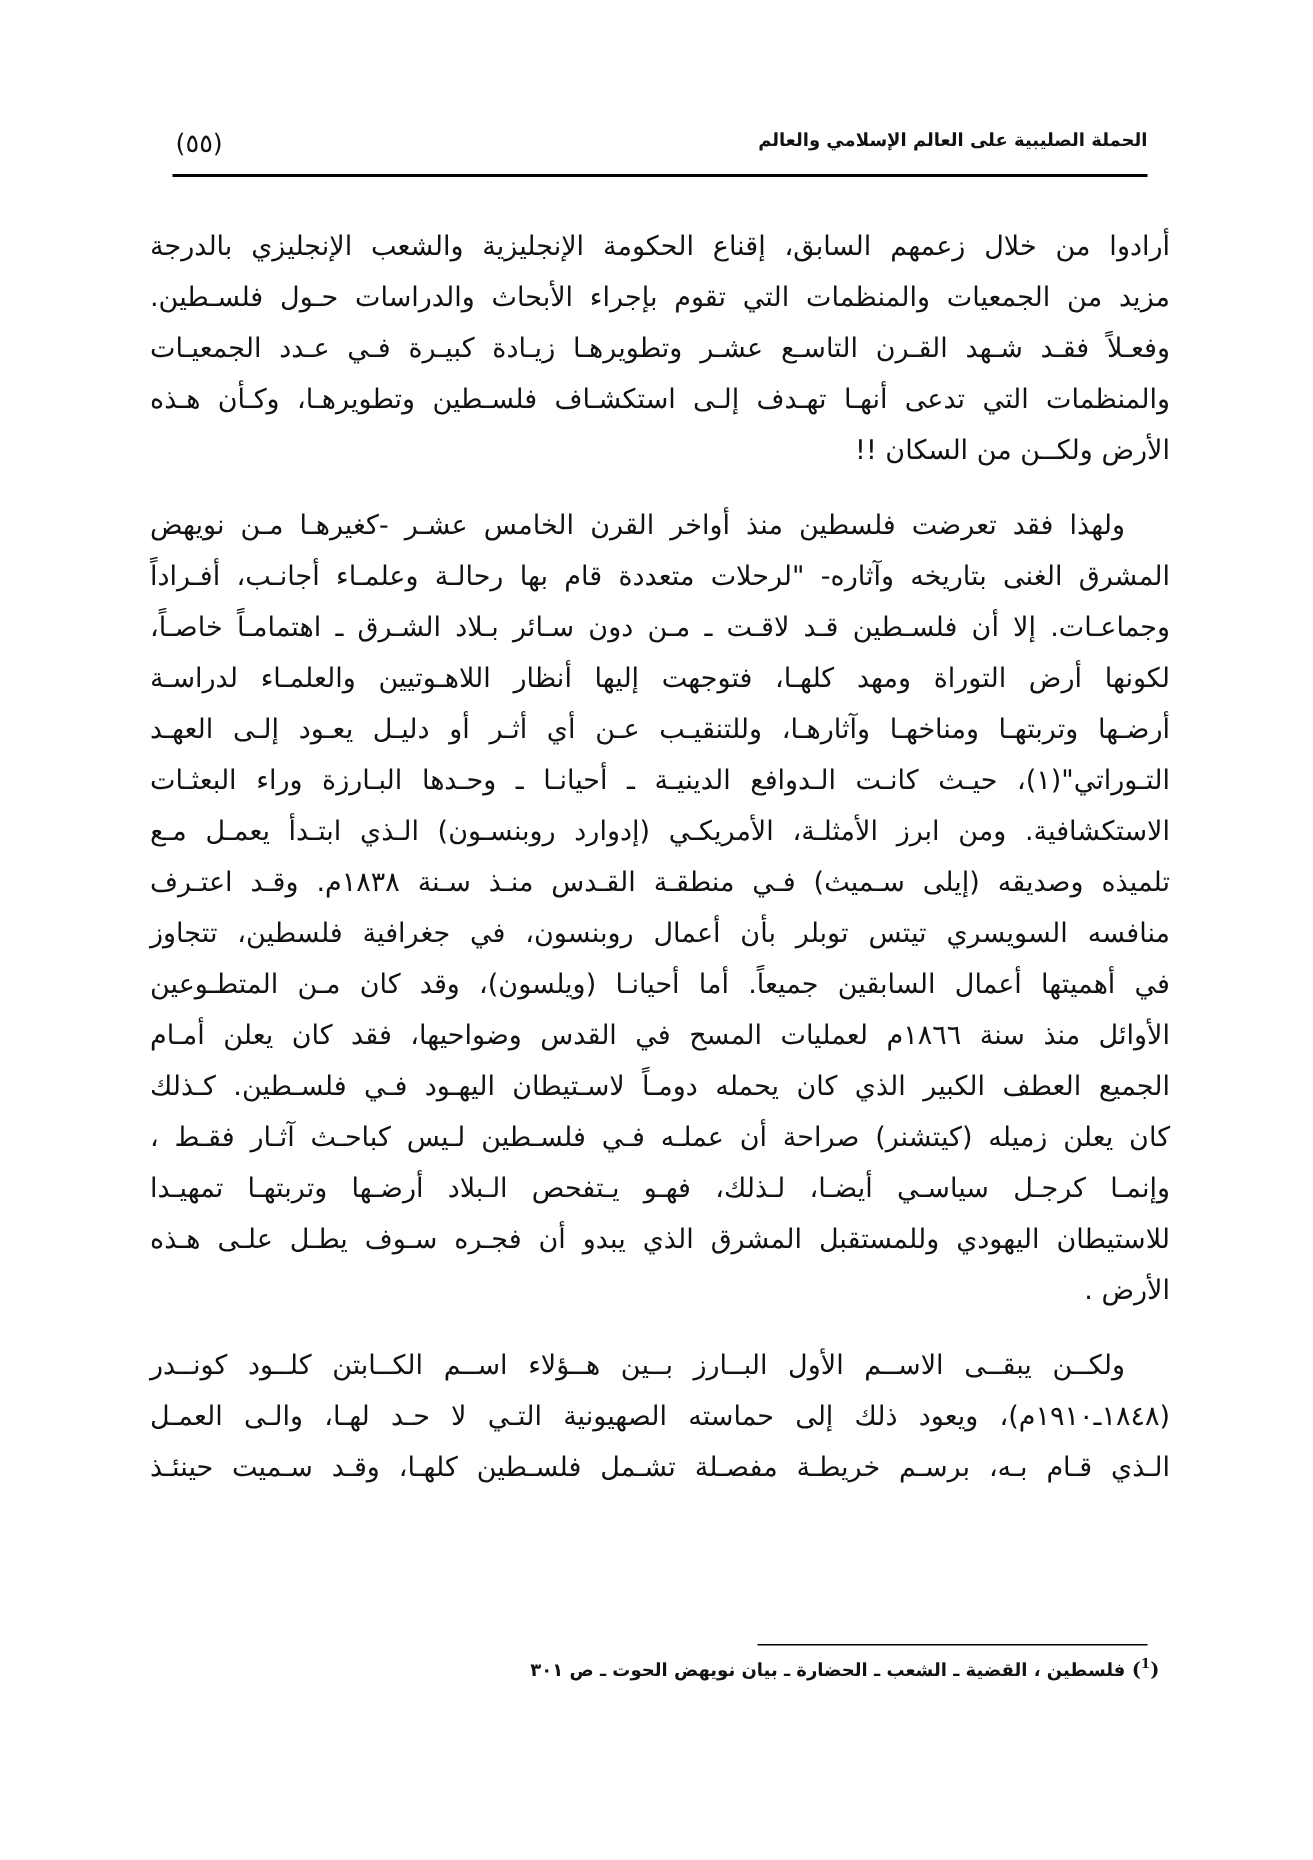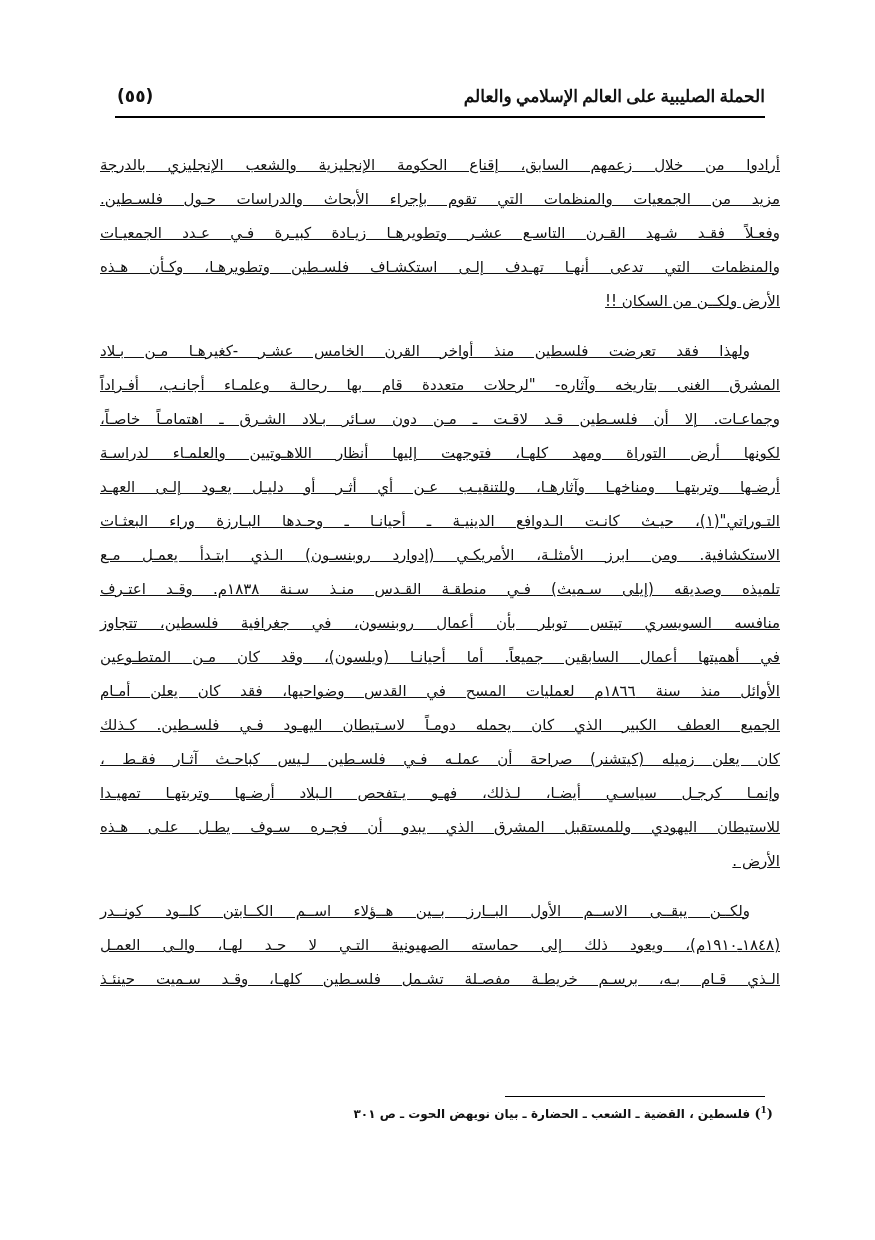--- a/index.html
+++ b/index.html
@@ -1,28 +1,28 @@
 <!DOCTYPE html>
 <html><head>
 <meta charset="utf-8">
 <style>
   html, body { margin: 0; padding: 0; background: #ffffff; }
   body { width: 875px; height: 1240px; position: relative; overflow: hidden;
          font-family: "DejaVu Sans", sans-serif; color: #111; }
   .page { position: absolute; left: 0; top: 0; width: 875px; height: 1240px; }
   .header { position: absolute; left: 115px; top: 86px; width: 650px; height: 28px;
             direction: rtl; }
-  .header-title { position: absolute; right: 0; top: 0; font-size: 17px; font-weight: bold;
-                  white-space: nowrap; font-family: Liberation Serif, serif; }
-  .header-page { position: absolute; left: 2px; top: 0; font-size: 17px; font-weight: bold;
+  .header-title { position: absolute; right: 0; top: 0; font-size: 12px; font-weight: bold;
+                  white-space: nowrap; }
+  .header-page { position: absolute; left: 2px; top: 0; font-size: 17px; font-weight: normal;
                  white-space: nowrap; }
   .header-rule { position: absolute; left: 115px; top: 116px; width: 650px; height: 2px;
                  background: #000; }
   .body-text { position: absolute; left: 100px; top: 148px; width: 680px;
-               direction: rtl; text-align: justify; font-size: 15px; line-height: 34px; text-decoration: underline; }
+               direction: rtl; text-align: justify; font-size: 18px; line-height: 34px; }
   .body-text p { margin: 0; text-align-last: right; }
   .body-text .line { display: block; text-align: justify; text-align-last: justify; white-space: nowrap; }
   .body-text .line.last { text-align-last: right; }
   .para { margin-bottom: 16px !important; }
   .indent { padding-right: 30px; }
   .footnote-rule { position: absolute; left: 505px; top: 1096px; width: 260px; height: 1px;
                    background: #000; }
   .footnote { position: absolute; left: 288px; top: 1105px; width: 485px; direction: rtl;
               text-align: right; font-size: 12px; font-weight: bold; white-space: nowrap; }
   .fn-mark { font-family: "DejaVu Serif", serif; font-size: 13px; }
@@ -41,21 +41,21 @@
 
   <div class="body-text">
     <p class="para">
       <span class="line">أرادوا من خلال زعمهم السابق، إقناع الحكومة الإنجليزية والشعب الإنجليزي بالدرجة</span>
       <span class="line">مزيد من الجمعيات والمنظمات التي تقوم بإجراء الأبحاث والدراسات حـول فلسـطين.</span>
       <span class="line">وفعـلاً فقـد شـهد القـرن التاسـع عشـر وتطويرهـا زيـادة كبيـرة فـي عـدد الجمعيـات</span>
       <span class="line">والمنظمات التي تدعى أنهـا تهـدف إلـى استكشـاف فلسـطين وتطويرهـا، وكـأن هـذه</span>
       <span class="line last">الأرض ولكــن من السكان !!</span>
     </p>
     <p class="para">
-      <span class="line indent">ولهذا فقد تعرضت فلسطين منذ أواخر القرن الخامس عشـر -كغيرهـا مـن بـلاد</span>
+      <span class="line indent">ولهذا فقد تعرضت فلسطين منذ أواخر القرن الخامس عشـر -كغيرهـا مـن نويهض</span>
       <span class="line">المشرق الغنى بتاريخه وآثاره- "لرحلات متعددة قام بها رحالـة وعلمـاء أجانـب، أفـراداً</span>
       <span class="line">وجماعـات. إلا أن فلسـطين قـد لاقـت ـ مـن دون سـائر بـلاد الشـرق ـ اهتمامـاً خاصـاً،</span>
       <span class="line">لكونها أرض التوراة ومهد كلهـا، فتوجهت إليها أنظار اللاهـوتيين والعلمـاء لدراسـة</span>
       <span class="line">أرضـها وتربتهـا ومناخهـا وآثارهـا، وللتنقيـب عـن أي أثـر أو دليـل يعـود إلـى العهـد</span>
       <span class="line">التـوراتي"(١)، حيـث كانـت الـدوافع الدينيـة ـ أحيانـا ـ وحـدها البـارزة وراء البعثـات</span>
       <span class="line">الاستكشافية. ومن ابرز الأمثلـة، الأمريكـي (إدوارد روبنسـون) الـذي ابتـدأ يعمـل مـع</span>
       <span class="line">تلميذه وصديقه (إيلى سـميث) فـي منطقـة القـدس منـذ سـنة ١٨٣٨م. وقـد اعتـرف</span>
       <span class="line">منافسه السويسري تيتس توبلر بأن أعمال روبنسون، في جغرافية فلسطين، تتجاوز</span>
       <span class="line">في أهميتها أعمال السابقين جميعاً. أما أحيانـا (ويلسون)، وقد كان مـن المتطـوعين</span>
       <span class="line">الأوائل منذ سنة ١٨٦٦م لعمليات المسح في القدس وضواحيها، فقد كان يعلن أمـام</span>

